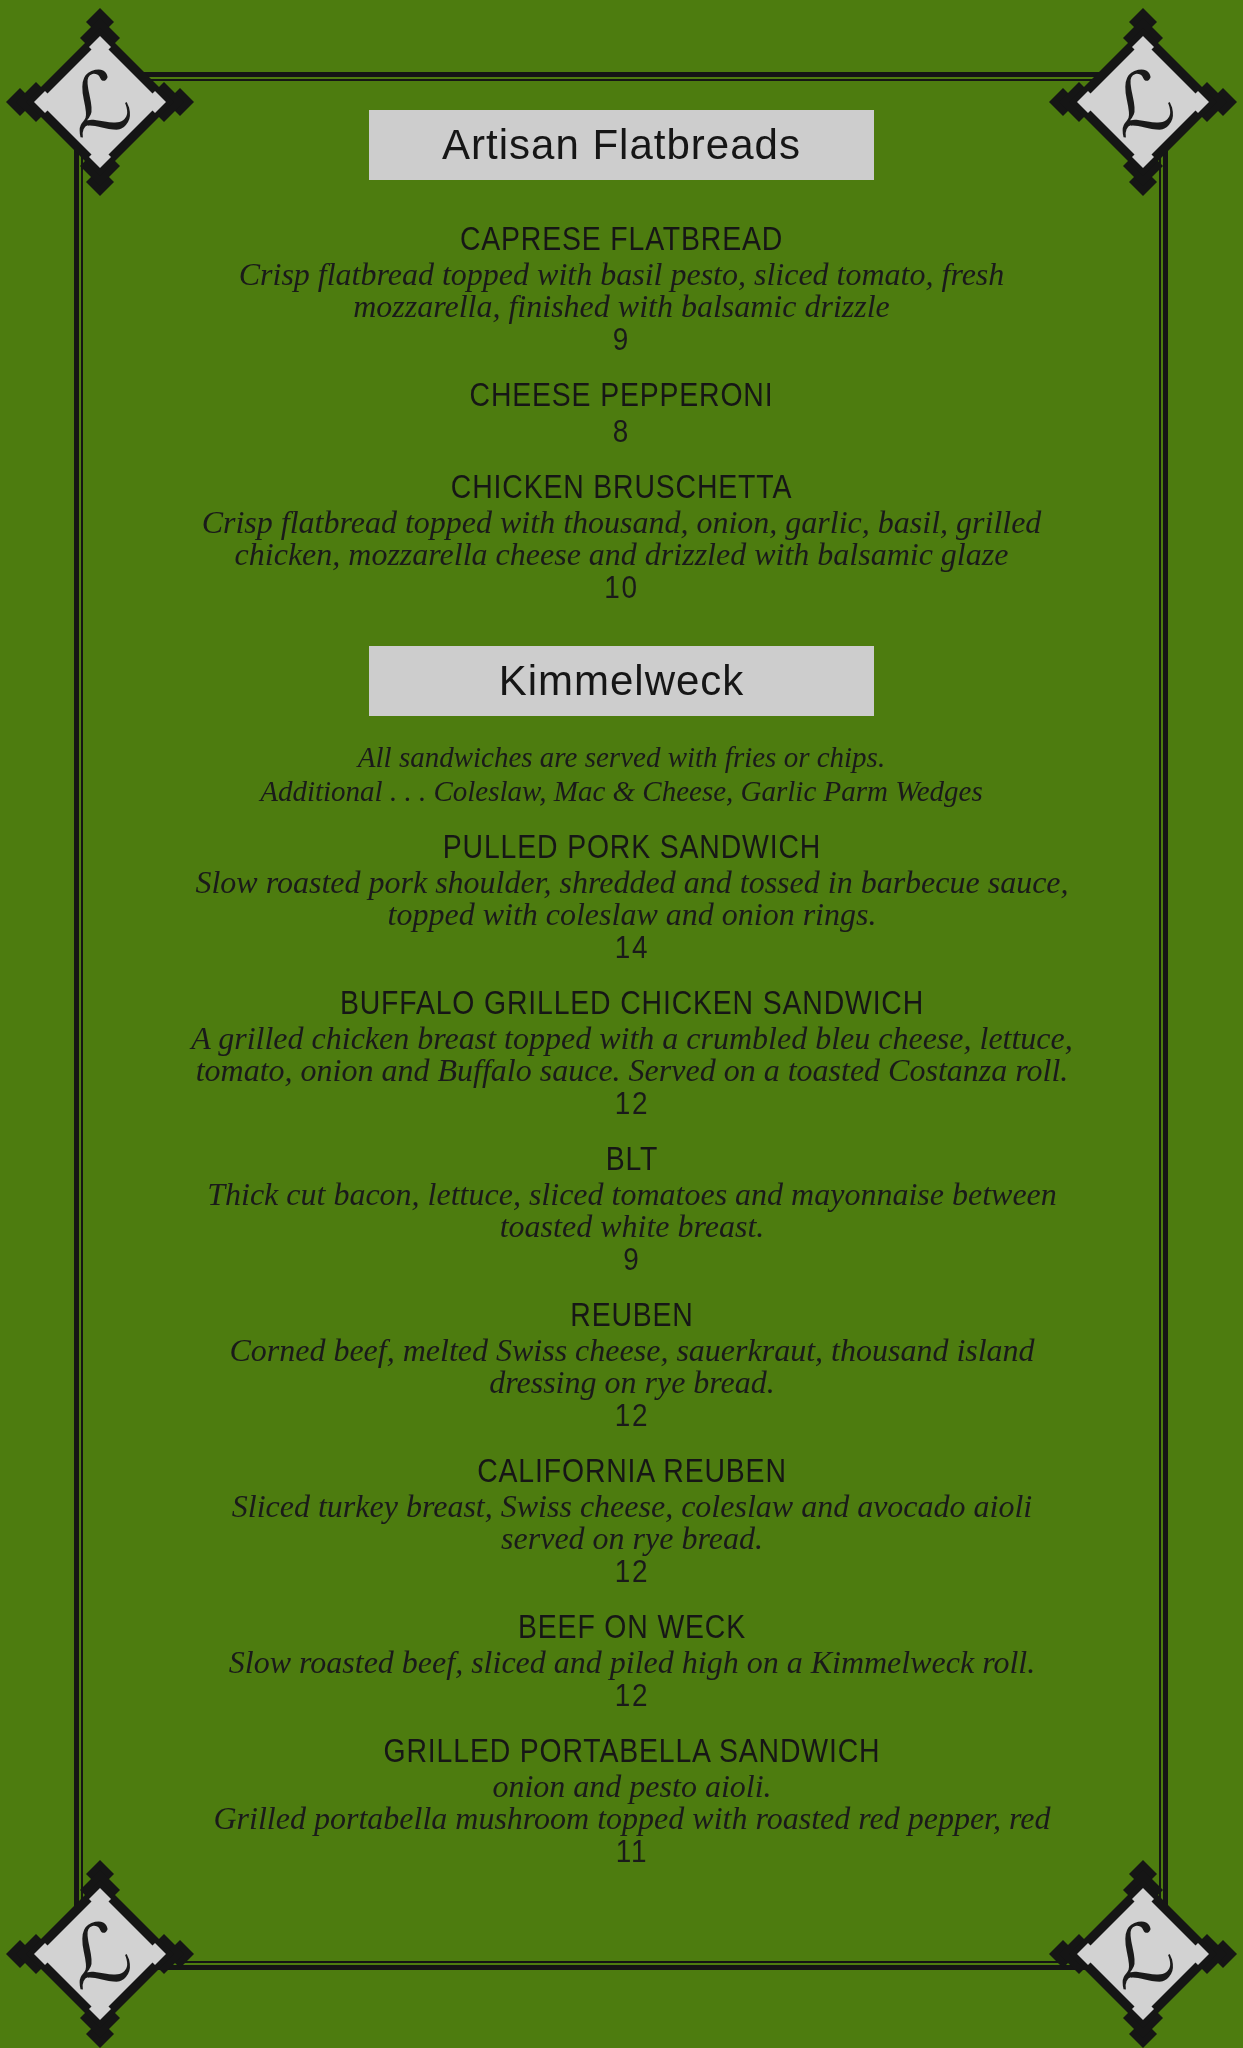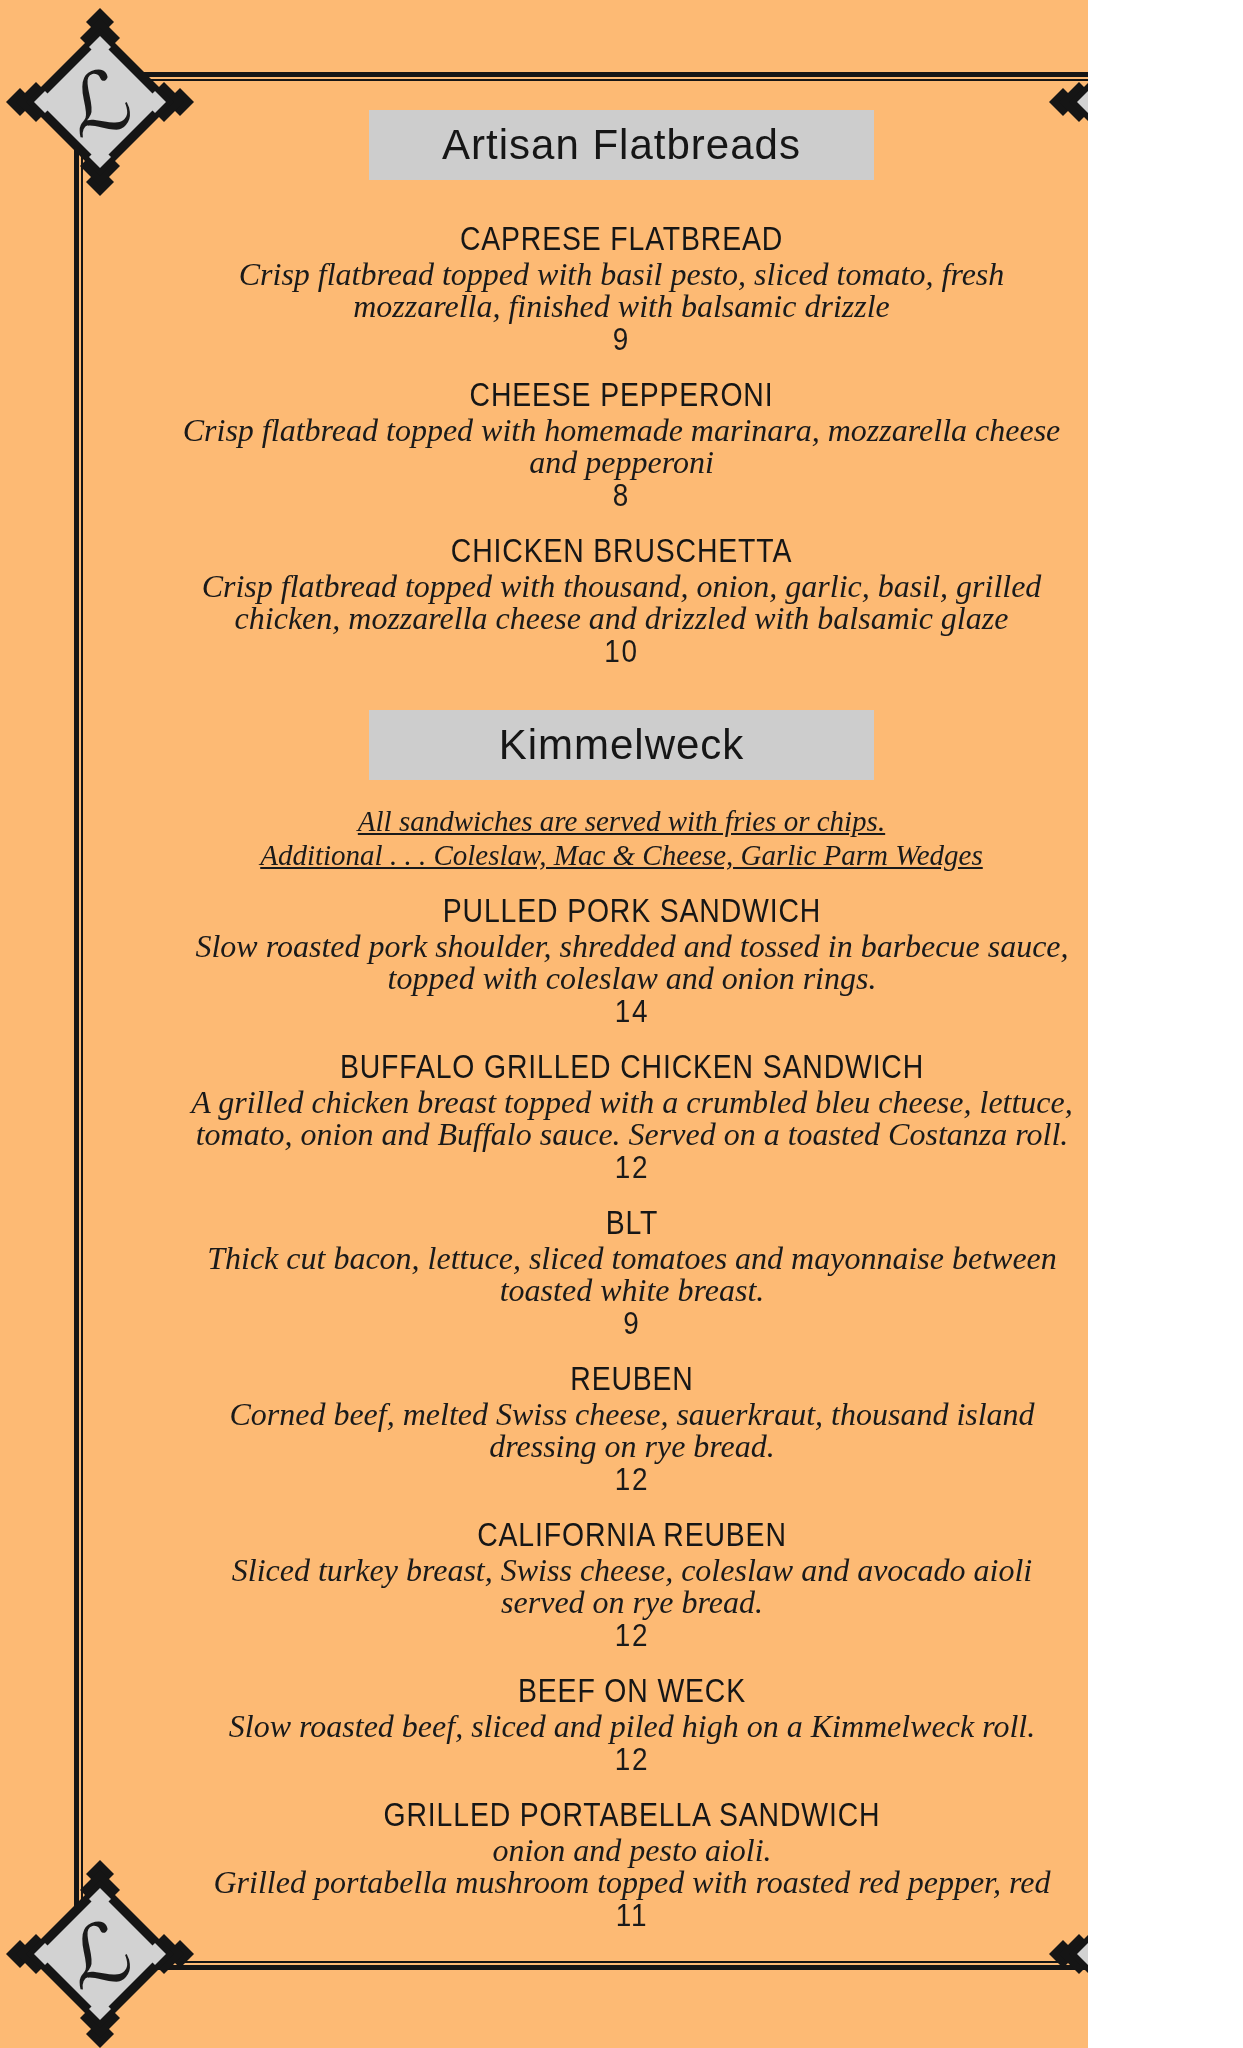--- a/index.html
+++ b/index.html
@@ -1,16 +1,16 @@
 <!DOCTYPE html>
 <html><head>
 <meta charset="utf-8">
 <style>
   html,body{margin:0;padding:0;background:#ffffff;}
-  .page{position:relative;width:1088px;height:2048px;background:#fdba74;overflow:hidden;
+  .page{position:relative;width:1243px;height:2048px;background:#4d7c0f;overflow:hidden;
         font-family:"Liberation Sans",sans-serif;color:#1a1a1a;}
 
   
   .frame{position:absolute;left:74px;top:72px;width:1094px;height:1898px;
          border:5px solid #151515;box-sizing:border-box;}
   .frame-inner{position:absolute;inset:2px;border:2px solid #151515;}
 
   
   .corner-orn{position:absolute;width:164px;height:164px;overflow:visible;}
   .corner-tl{left:18px;top:20px;}
@@ -18,21 +18,21 @@
   .corner-bl{left:18px;top:1872px;}
   .corner-br{left:1061px;top:1872px;}
 
   
   .content{position:absolute;left:0;top:110px;width:1243px;text-align:center;}
 
   .banner{width:505px;height:70px;line-height:70px;margin:0 auto;background:#cdcdcd;
           font-size:42px;letter-spacing:1px;color:#161616;}
   .section-note{margin-top:24px;}
   .note-line{font-family:"Liberation Serif",serif;font-style:italic;font-size:29px;
-             line-height:34px;color:#1a1a1a;text-decoration:underline;}
+             line-height:34px;color:#1a1a1a;}
   .section-items{margin-top:40px;}
   .sec-sandwiches{margin-top:40px;}
   .sec-sandwiches .section-items{margin-top:20px;padding-left:21px;}
 
   .menu-item{margin-bottom:18px;}
   .item-name{font-size:33px;line-height:38px;letter-spacing:1px;color:#161616;
              transform:scaleX(0.86);transform-origin:50% 50%;white-space:nowrap;}
   .item-desc{margin:0;}
   .desc-line{font-family:"Liberation Serif",serif;font-style:italic;font-size:32px;
              line-height:32px;white-space:nowrap;}
@@ -101,24 +101,20 @@
       <div class="item-name">CAPRESE FLATBREAD</div>
       <div class="item-desc">
               <div class="desc-line">Crisp flatbread topped with basil pesto, sliced tomato, fresh</div>
               <div class="desc-line">mozzarella, finished with balsamic drizzle</div>
             </div>
       <div class="item-price">9</div>
     </div>
 
     <div class="menu-item">
       <div class="item-name">CHEESE PEPPERONI</div>
-      <div class="item-desc">
-              <div class="desc-line">Crisp flatbread topped with homemade marinara, mozzarella cheese</div>
-              <div class="desc-line">and pepperoni</div>
-            </div>
       <div class="item-price">8</div>
     </div>
 
     <div class="menu-item">
       <div class="item-name">CHICKEN BRUSCHETTA</div>
       <div class="item-desc">
               <div class="desc-line">Crisp flatbread topped with thousand, onion, garlic, basil, grilled</div>
               <div class="desc-line">chicken, mozzarella cheese and drizzled with balsamic glaze</div>
             </div>
       <div class="item-price">10</div>

